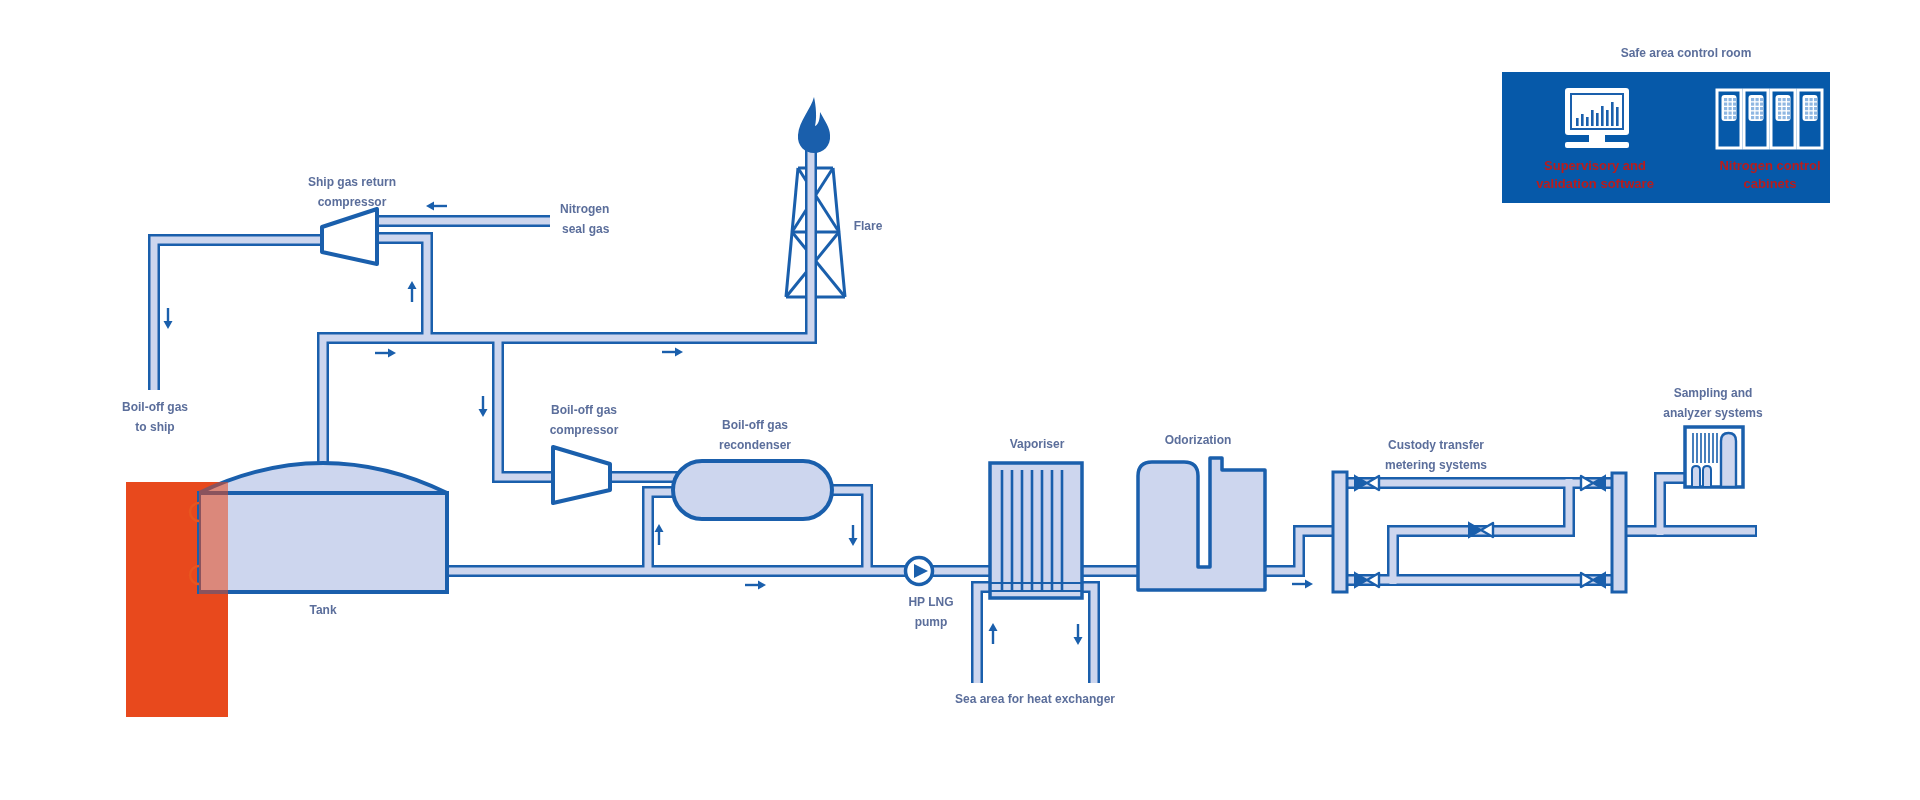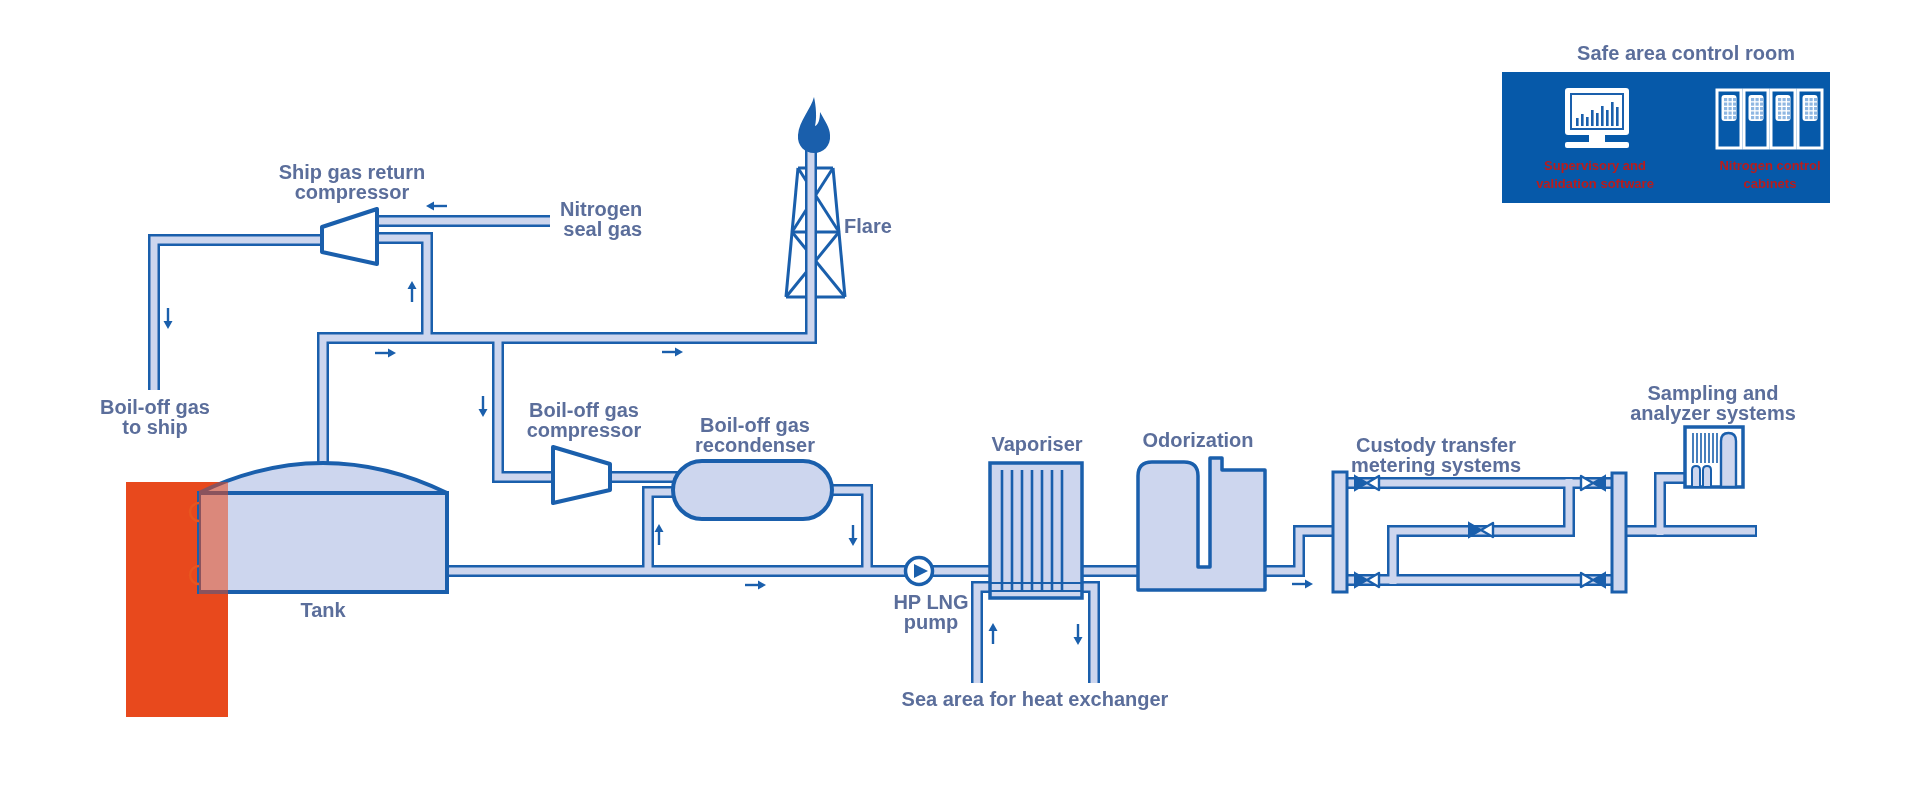--- a/index.html
+++ b/index.html
@@ -2,21 +2,21 @@
 <html><head>
 <meta charset="utf-8">
 <style>
   html,body{margin:0;padding:0;background:#fff;}
   body{width:1920px;height:800px;position:relative;overflow:hidden;
        font-family:"Liberation Sans","DejaVu Sans",sans-serif;}
   #stage{position:absolute;left:0;top:0;width:1920px;height:800px;}
   svg{position:absolute;left:0;top:0;}
   .lbl{position:absolute;transform:translate(-50%,-50%);
        white-space:pre-line;text-align:center;
-       font-weight:bold;font-size:20px;line-height:20px;color:#5B6E9B;}
+       font-weight:bold;font-size:12px;line-height:20px;color:#5B6E9B;}
   .lbl.left{transform:translate(0,-50%);text-align:right;}
   .lbl.boxtext{font-size:13px;line-height:18px;color:#b91c1c;}
   .lbl.boxtitle{color:#5B6E9B;}
 </style>
 </head>
 <body>
 
 <div id="stage">
 
 <svg width="1920" height="800" viewBox="0 0 1920 800">
@@ -266,21 +266,21 @@
             <rect x="1809.5" y="111.5" width="3.2" height="3.2"></rect>
             <rect x="1814" y="111.5" width="3.2" height="3.2"></rect>
         <rect x="1805" y="116" width="3.2" height="3.2"></rect>
             <rect x="1809.5" y="116" width="3.2" height="3.2"></rect>
             <rect x="1814" y="116" width="3.2" height="3.2"></rect>
       </g>
     </g>
   </g>
 </svg>
 
-<div class="lbl" style="left:352px;top:182px">Ship gas return
+<div class="lbl" style="left:352px;top:192px">Ship gas return
 compressor</div>
 <div class="lbl left" style="left:560px;top:219px">Nitrogen
 seal gas</div>
 <div class="lbl" style="left:868px;top:226px">Flare</div>
 <div class="lbl" style="left:155px;top:417px">Boil-off gas
 to ship</div>
 <div class="lbl" style="left:584px;top:420px">Boil-off gas
 compressor</div>
 <div class="lbl" style="left:755px;top:435px">Boil-off gas
 recondenser</div>

